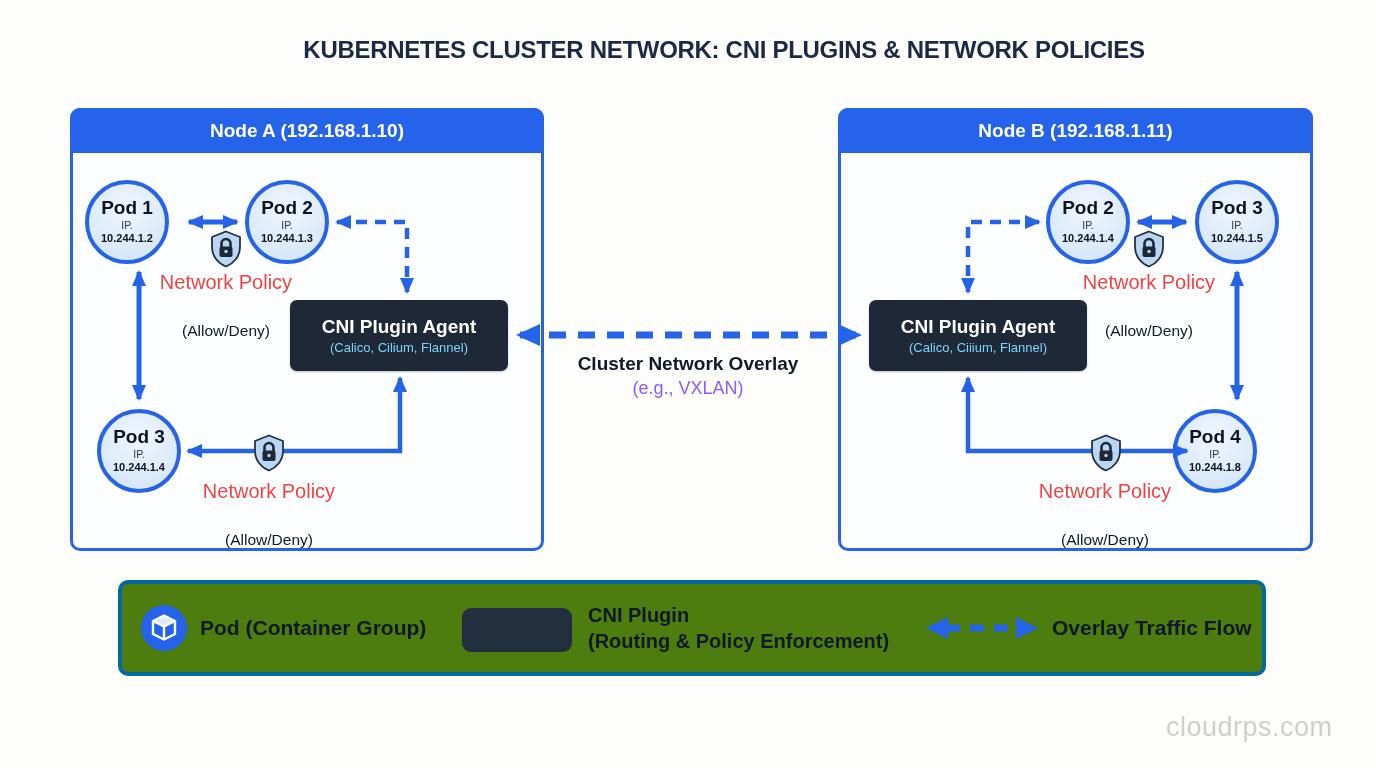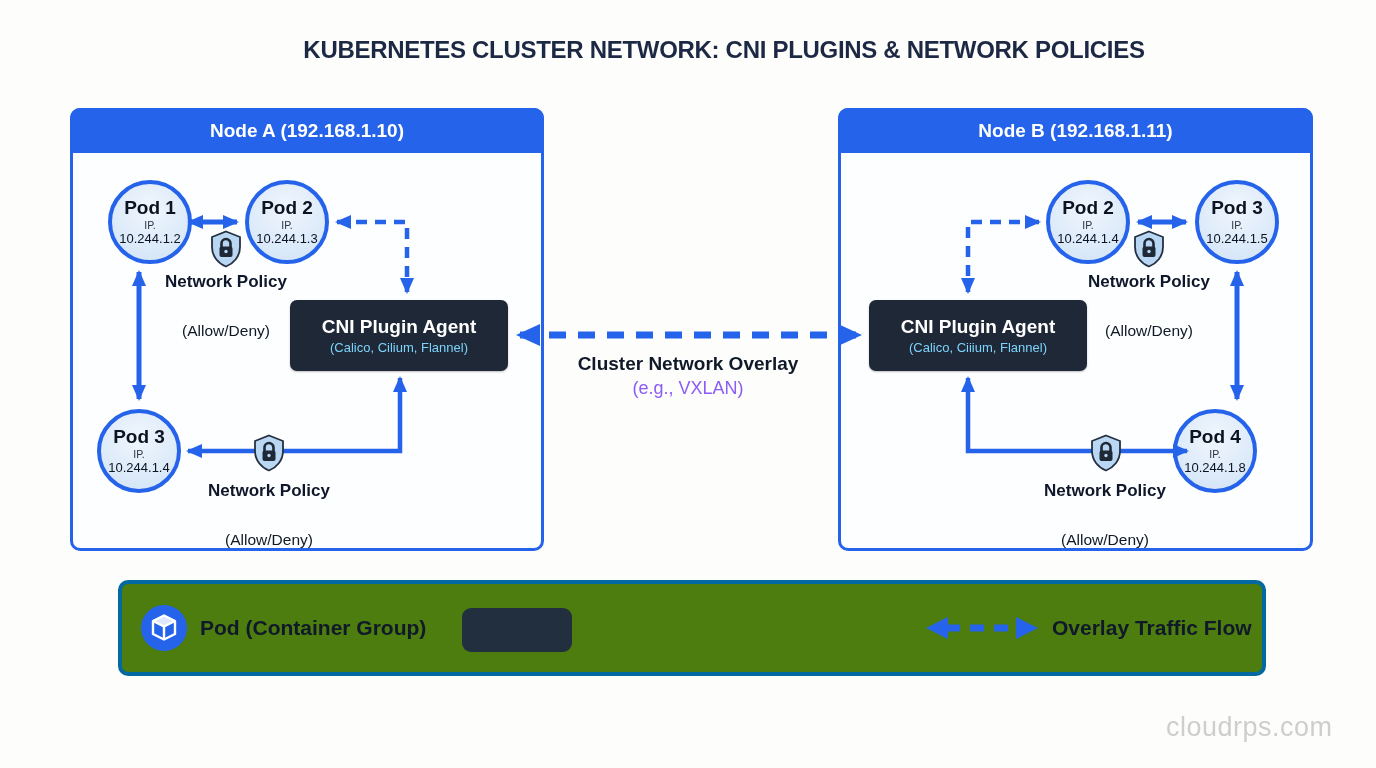--- a/index.html
+++ b/index.html
@@ -20,30 +20,30 @@
     display:flex;align-items:center;justify-content:center;
   }
   .pod{
     position:absolute;width:76px;height:76px;border-radius:50%;border:4px solid #2563eb;
     background:radial-gradient(circle at 50% 32%, #f0f6fd 0%, #d7e7f8 78%);
     display:flex;flex-direction:column;align-items:center;justify-content:center;z-index:2;
     text-align:center;
   }
   .pod-name{font-size:19px;font-weight:700;color:#0c1422;line-height:20px;}
   .pod-ip-label{font-size:10.5px;color:#2a3442;line-height:12px;margin-top:1px;}
-  .pod-ip{font-size:13px;color:#0c1422;line-height:15px;font-weight:400;}
+  .pod-ip{font-size:11px;color:#0c1422;line-height:15px;font-weight:700;}
   .cni-box{
     position:absolute;width:218px;height:71px;border-radius:7px;background:#1e2836;
     display:flex;flex-direction:column;align-items:center;justify-content:center;z-index:2;
     box-shadow:0 1px 2px rgba(0,0,0,.25);
   }
   .cni-title{color:#ffffff;font-size:19px;font-weight:700;line-height:23px;}
   .cni-sub{color:#7dd3fc;font-size:13px;line-height:19px;}
   .policy-label{position:absolute;width:220px;text-align:center;z-index:2;}
-  .policy-title{font-size:17px;font-weight:700;color:#0f172a;line-height:22px;}
+  .policy-title{font-size:20px;font-weight:400;color:#ef4444;line-height:22px;}
   .policy-sub{font-size:15.5px;color:#101826;line-height:20px;margin-top:28px;}
   .overlay-label{position:absolute;width:300px;text-align:center;z-index:2;}
   .overlay-title{font-size:19px;font-weight:700;color:#10192a;line-height:25px;}
   .overlay-sub{font-size:18px;color:#8b5cf6;line-height:24px;}
   .arrow-layer{position:absolute;left:0;top:0;z-index:3;pointer-events:none;}
   .shield{position:absolute;z-index:4;}
   .legend{
     position:absolute;left:118px;top:580px;width:1140px;height:88px;background:#4d7c0f;
     border:4px solid #0369a1;border-radius:10px;z-index:2;
   }
@@ -72,21 +72,21 @@
   <div class="title">KUBERNETES CLUSTER NETWORK: CNI PLUGINS &amp; NETWORK POLICIES</div>
 
   <div class="node-box" style="left:70px;top:108px;width:468px;height:437px;">
     <div class="node-header">Node A (192.168.1.10)</div>
   </div>
 
   <div class="node-box" style="left:838px;top:108px;width:469px;height:437px;">
     <div class="node-header">Node B (192.168.1.11)</div>
   </div>
 
-  <div class="pod" style="left:108px;top:180px;">
+  <div class="pod" style="left:85px;top:180px;">
     <div class="pod-name">Pod 1</div>
     <div class="pod-ip-label">IP.</div>
     <div class="pod-ip">10.244.1.2</div>
   </div>
   <div class="pod" style="left:245px;top:180px;">
     <div class="pod-name">Pod 2</div>
     <div class="pod-ip-label">IP.</div>
     <div class="pod-ip">10.244.1.3</div>
   </div>
   <div class="pod" style="left:97px;top:409px;">
@@ -204,20 +204,24 @@
 
   <div class="legend">
     <svg class="legend-pod-icon" width="46" height="46" viewBox="0 0 46 46">
       <circle cx="23" cy="23" r="23" fill="#2563eb"></circle>
       <path d="M23,10.5 L34,16 V29 L23,34.5 L12,29 V16 Z" fill="none" stroke="#ffffff" stroke-width="2.4" stroke-linejoin="round"></path>
       <path d="M12,16 L23,21.5 L34,16 M23,21.5 V34.5" fill="none" stroke="#ffffff" stroke-width="2.4" stroke-linejoin="round"></path>
       <path d="M23,10.5 L34,16 L23,21.5 L12,16 Z" fill="#ffffff" opacity="0.85"></path>
     </svg>
     <div class="legend-label" style="left:78px;">Pod (Container Group)</div>
     <div class="legend-swatch"></div>
+    <div class="legend-cni-label">
+      <div>CNI Plugin</div>
+      <div>(Routing &amp; Policy Enforcement)</div>
+    </div>
     <svg class="legend-arrow" width="120" height="28" viewBox="0 0 120 28">
       <line x1="24" y1="14" x2="96" y2="14" stroke="#2563eb" stroke-width="7" stroke-dasharray="14 10"></line>
       <path d="M26,14 L4,14 M26,3 L4,14 L26,25 Z" fill="#2563eb"></path>
       <path d="M94,3 L116,14 L94,25 Z" fill="#2563eb"></path>
     </svg>
     <div class="legend-label" style="left:930px;">Overlay Traffic Flow</div>
   </div>
 
   <div class="watermark">cloudrps.com</div>
 

